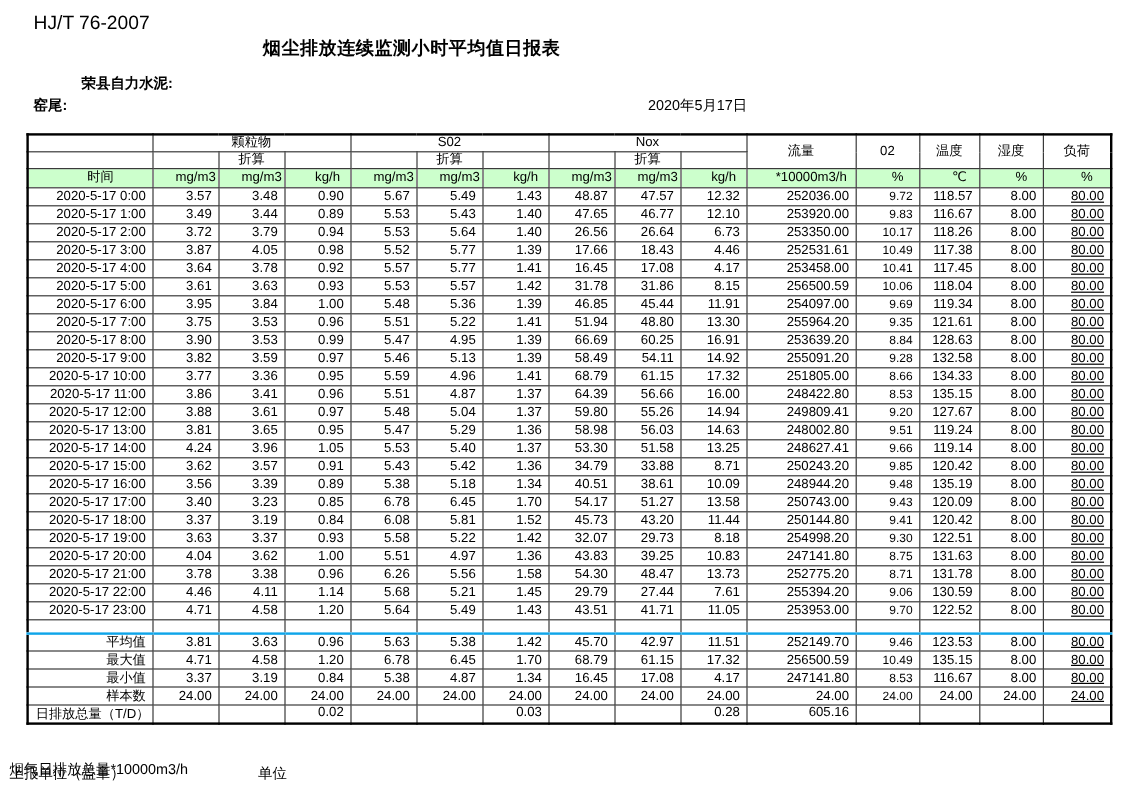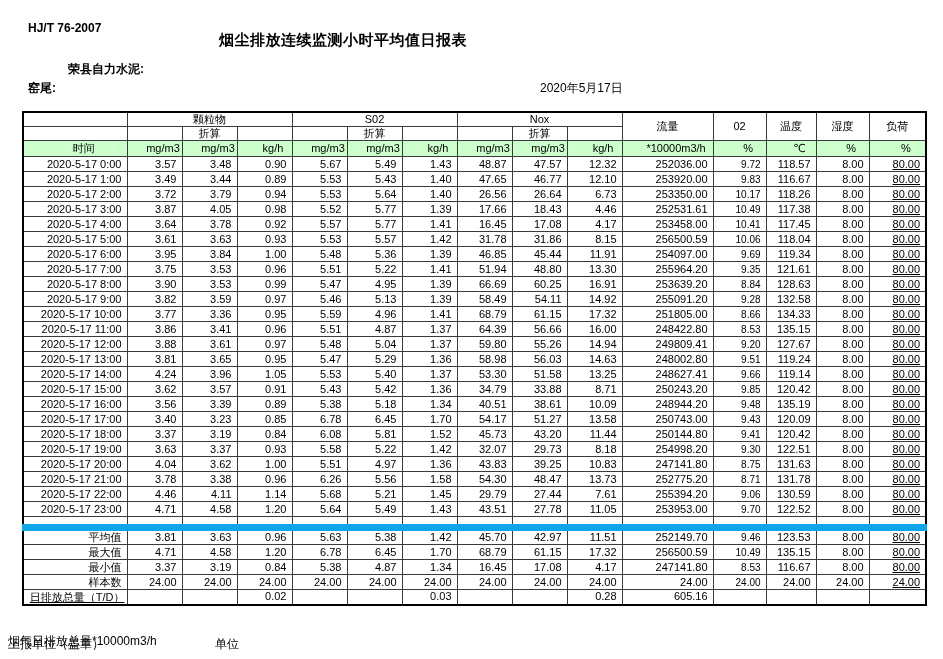--- a/index.html
+++ b/index.html
@@ -4,21 +4,21 @@
 <style>
   * { box-sizing: border-box; }
   html,body { margin:0; padding:0; }
   body {
     width:943px; height:659px; position:relative;
     background:#fff; color:#000;
     font-family:"Liberation Sans","DejaVu Sans",sans-serif;
     font-size:11px;
   }
   .abs { position:absolute; white-space:nowrap; }
-  .std-code   { left:28px;  top:21px;  font-size:12px; font-weight:bold; }
+  .std-code   { left:28px;  top:11px;  font-size:16px; font-weight:normal; }
   .page-title { left:219px; top:31px; font-size:15px; font-weight:bold; letter-spacing:0.5px; }
   .company    { left:28px;  top:61px; font-size:12px; font-weight:bold;margin-left:40px; }
   .location   { left:28px;  top:80px; font-size:12px; font-weight:bold; }
   .date       { left:540px; top:80px; font-size:12px; }
 
   table.report {
     position:absolute; left:22px; top:111px;
     border-collapse:collapse; table-layout:fixed;
     width:903px;
     border:2px solid #000;
@@ -34,26 +34,26 @@
   tr.h3 td { text-align:center; height:16px; padding:0 1px; font-weight:normal; }
   tr.h3 td { background:#ccffcc;padding-left:18px; }
   td.time  { padding-right:5px; }
   td.num   { padding-right:5px; }
   td.flow  { padding-right:8px; }
   td.o2    { text-align:center; padding:0 2px; font-size:10px; }
   td.temp  { padding-right:4px; }
   td.hum   { text-align:center; padding:0 2px; }
   td.load  { text-align:center; padding:0 2px;text-decoration:underline; }
   tr.spacer td { height:11px; }
-  tr.sum-first td { border-top:7px solid #0ea5e9; }
+  tr.sum-first td { border-top:2px solid #0ea5e9; }
   td.label { padding-right:4px; }
   td.ovl { position:relative; overflow:visible; }
   td.ovl span {
     position:absolute; right:2px; top:0; line-height:15px;
-    white-space:nowrap; text-decoration:underline;
+    white-space:nowrap; 
   }
   .foot1 { left:8px;  top:633px; font-size:12px; }
   .foot2 { left:8px;  top:636px; font-size:12px; }
   .foot3 { left:215px; top:636px; font-size:12px; }
 </style>
 </head>
 <body>
 
 <div class="abs std-code">HJ/T 76-2007</div>
 <div class="abs page-title">烟尘排放连续监测小时平均值日报表</div>
@@ -515,21 +515,21 @@
       </tr>
       <tr>
         <td class="time">2020-5-17 23:00</td>
         <td class="num">4.71</td>
         <td class="num">4.58</td>
         <td class="num">1.20</td>
         <td class="num">5.64</td>
         <td class="num">5.49</td>
         <td class="num">1.43</td>
         <td class="num">43.51</td>
-        <td class="num">27.78</td>
+        <td class="num">41.71</td>
         <td class="num">11.05</td>
         <td class="flow">253953.00</td>
         <td class="o2">9.70</td>
         <td class="temp">122.52</td>
         <td class="hum">8.00</td>
         <td class="load">80.00</td>
       </tr>
       <tr class="spacer">
         <td></td>
         <td></td>

